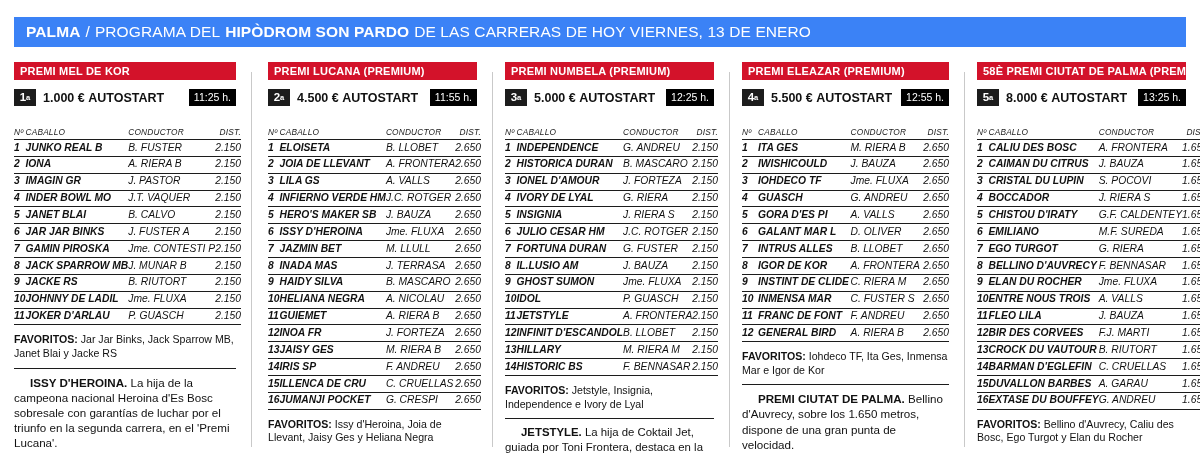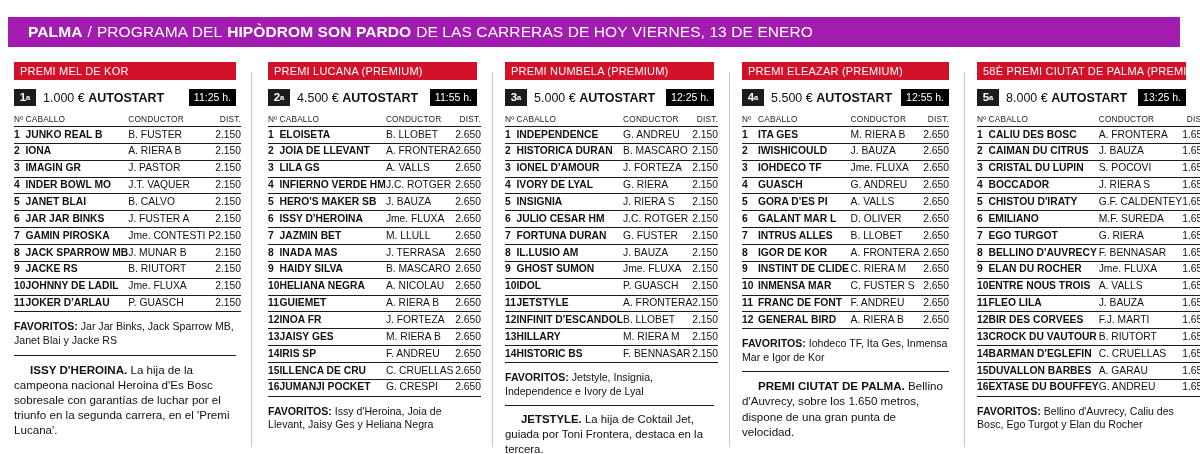--- a/index.html
+++ b/index.html
@@ -6,70 +6,70 @@
   html, body {
     width: 1200px; height: 454px;
     background: #ffffff;
     font-family: "Liberation Sans", sans-serif;
     overflow: hidden;
   }
   .page { position: relative; width: 1200px; height: 454px; background:#fff; padding: 0; }
 
   
   .masthead {
-    position: absolute; left: 8px; top: 17px; width: 1172px; height: 30px;
-    background: #a21caf; color: #ffffff;
+    position: absolute; left: 14px; top: 17px; width: 1172px; height: 30px;
+    background: #3b82f6; color: #ffffff;
     display: flex; align-items: center;
-    padding-left: 20px;
+    padding-left: 12px;
     font-size: 15.5px; letter-spacing: 0.1px;
     white-space: nowrap;
   }
   .masthead .b { font-weight: bold; }
   .masthead .n { font-weight: normal; }
   .masthead span { margin-right: 5px; }
 
   
   .cols { position: absolute; left: 14px; top: 62px; width: 1172px; height: 385px; display: flex; }
   .col { position: relative; width: 222px; }
   .col + .col { margin-left: 15px; padding-left: 13px; }
   .col + .col::before {
     content: ""; position: absolute; left: 0; top: 10px; bottom: 0; width: 1px; background: #c9c9c9;
   }
   .col.w2 { width: 226px; padding-left: 17px; }
 
   .race-title {
     background: #d3122a; color: #fff;
     height: 18px; display: flex; align-items: center;
     padding-left: 6px;
-    font-size: 11px; font-weight: normal; letter-spacing: 0.2px;
+    font-size: 11px; font-weight: bold; letter-spacing: 0.2px;
     white-space: nowrap;
   }
   .race-meta {
     display: flex; align-items: center; margin-top: 8px; height: 19px;
   }
   .race-num {
     background: #1c1c1c; color: #ffffff;
     width: 22px; height: 17px;
     display: flex; align-items: center; justify-content: center;
     font-size: 11.5px; font-weight: bold; line-height: 1;
   }
   .race-num sup { font-size: 7.5px; vertical-align: super; font-weight: bold; }
   .race-prize {
     margin-left: 7px; font-size: 12.5px; color: #111; white-space: nowrap;
   }
-  .race-prize .amt { font-weight: normal; }
+  .race-prize .amt { font-weight: bold; }
   .race-prize .auto { font-weight: bold; margin-top: 33px; }
   .race-time {
     margin-left: auto; background: #000000; color: #ffffff;
     font-size: 10.5px; font-weight: normal;
     padding: 3px 5px 3px 5px; line-height: 1;
     white-space: nowrap;
   }
 
-  table.entries { width: 100%; border-collapse: collapse; margin-top: 7px; }
+  table.entries { width: 100%; border-collapse: collapse; margin-top: 20px; font-style: italic; }
   table.entries th {
     font-size: 8.3px; font-weight: normal; color: #222; text-align: left;
     letter-spacing: 0.2px; padding: 0 0 2px 0; white-space: nowrap;
   }
   table.entries th.dist, table.entries td.dist { text-align: right; }
   table.entries td {
     font-size: 10.3px; color: #111;
     border-top: 1px solid #1c1c1c;
     padding: 1.5px 0 1.5px 0; line-height: 1.25;
     white-space: nowrap;

